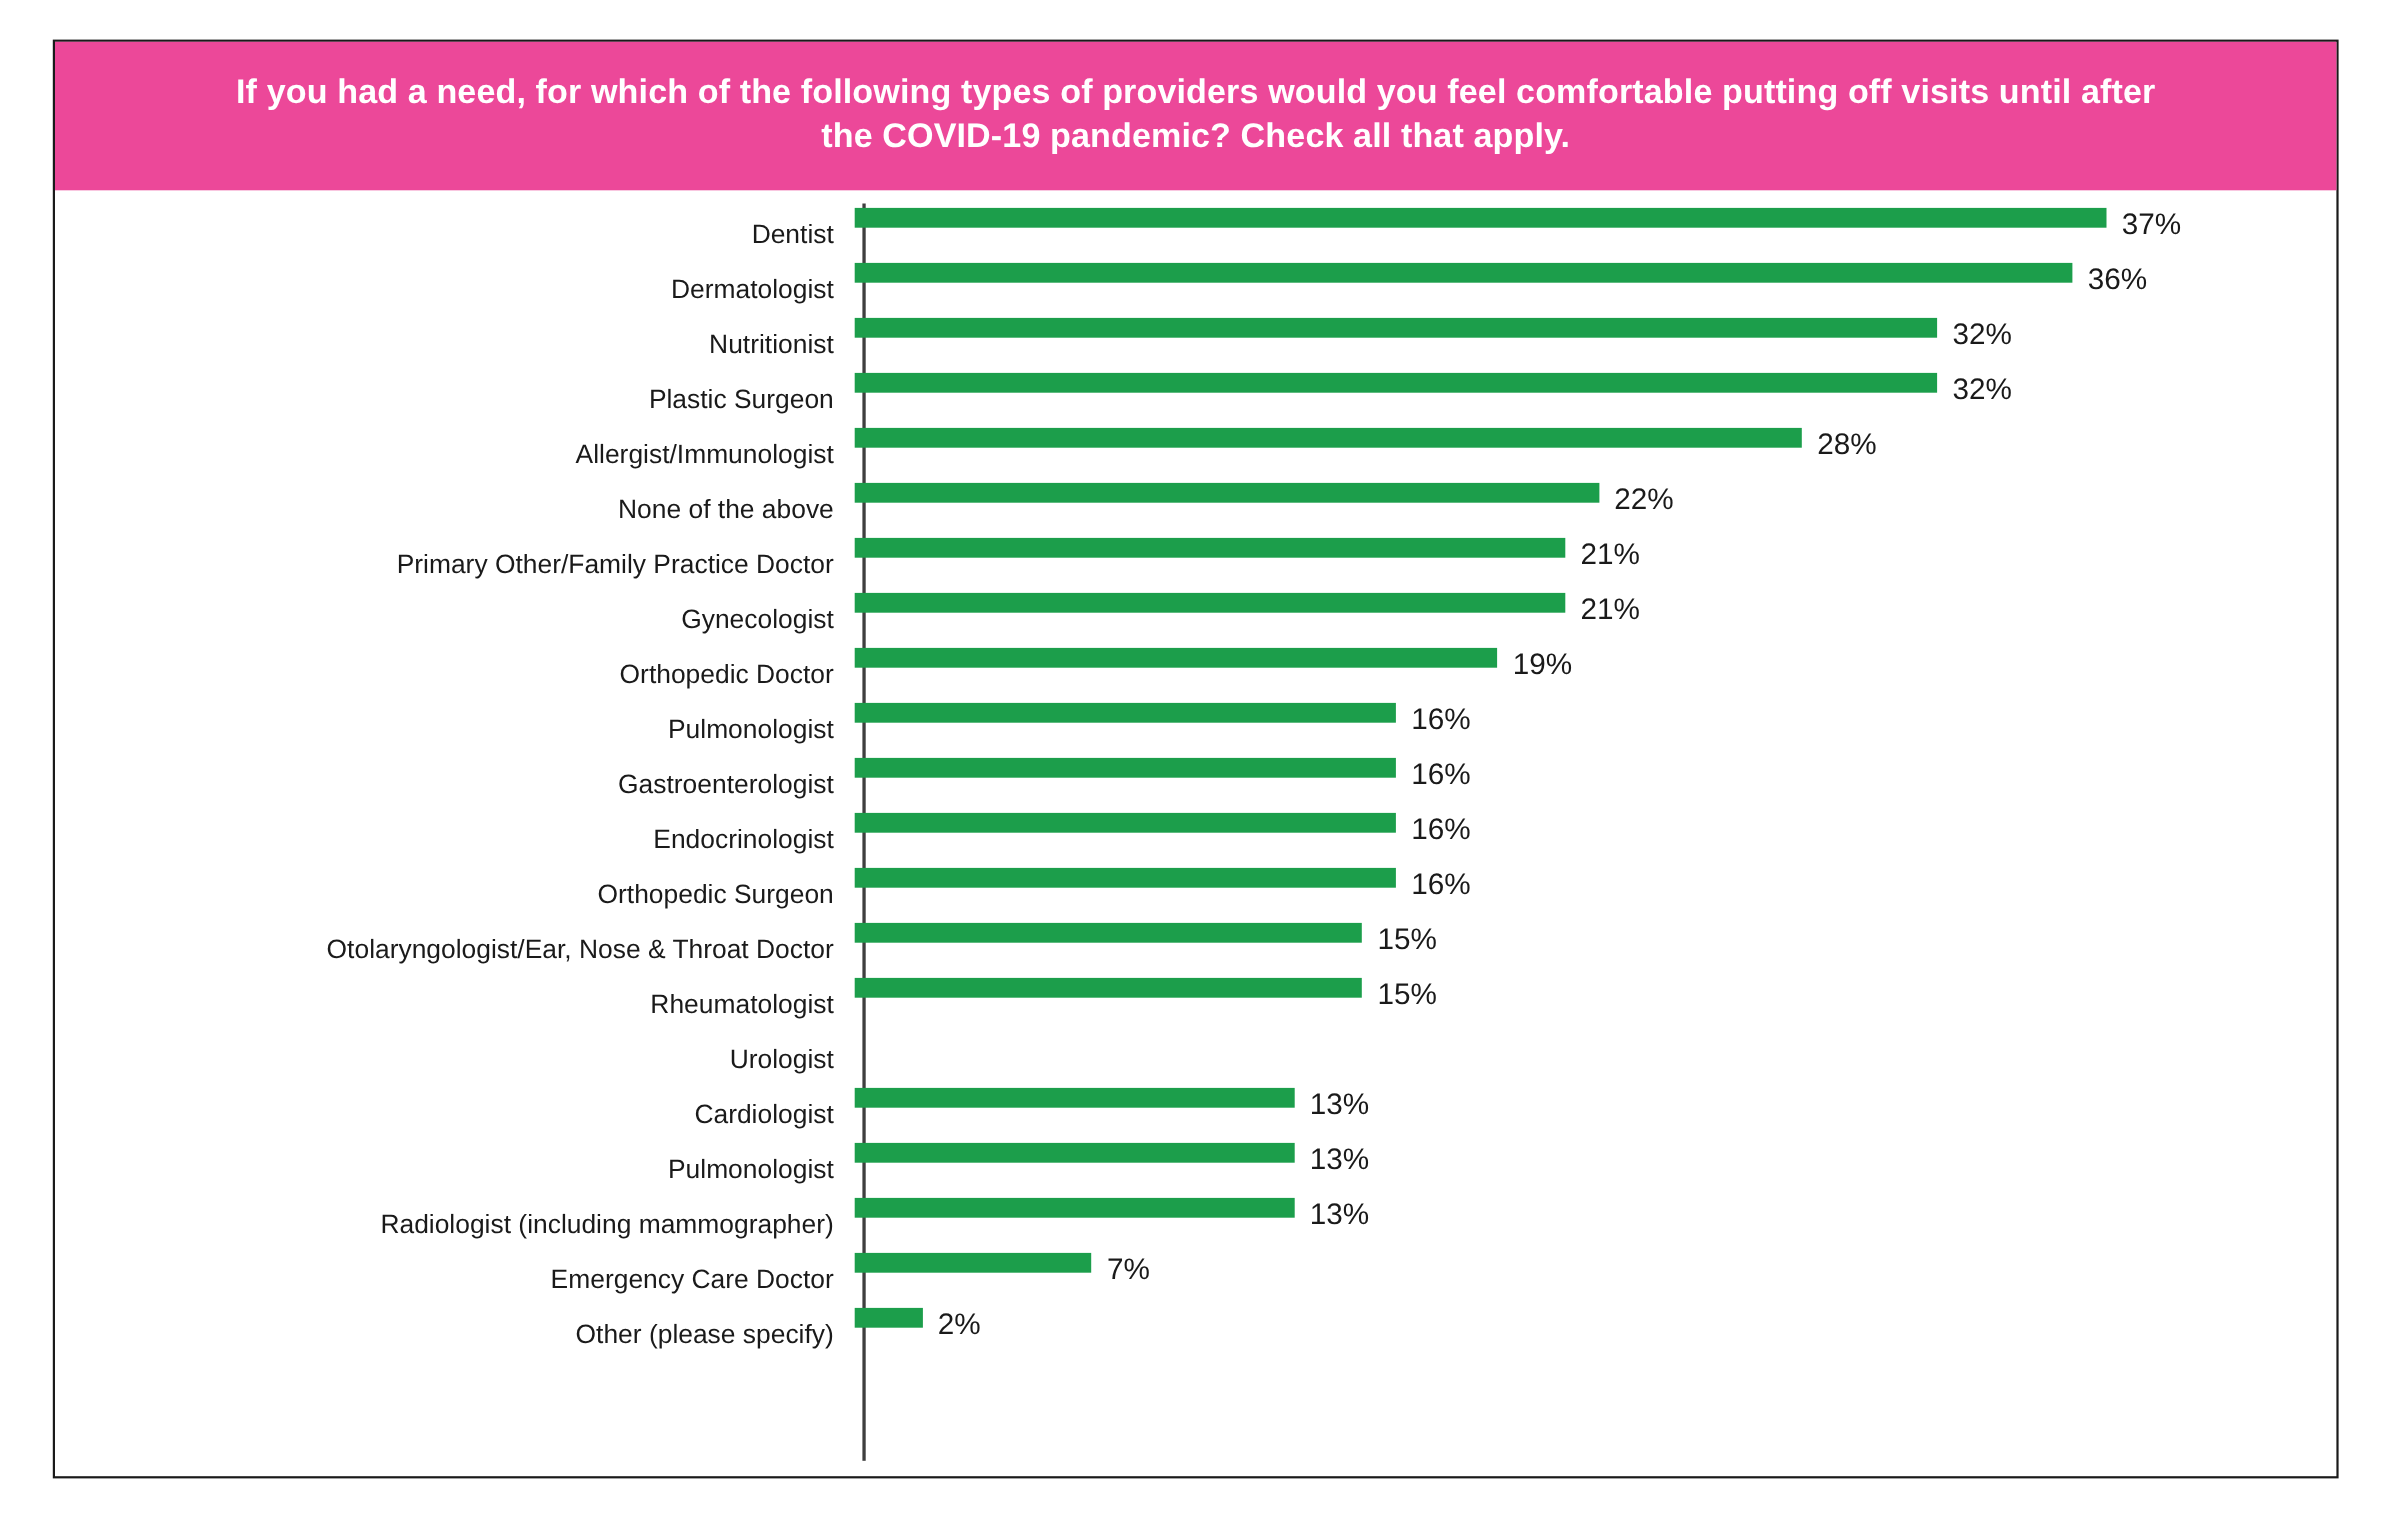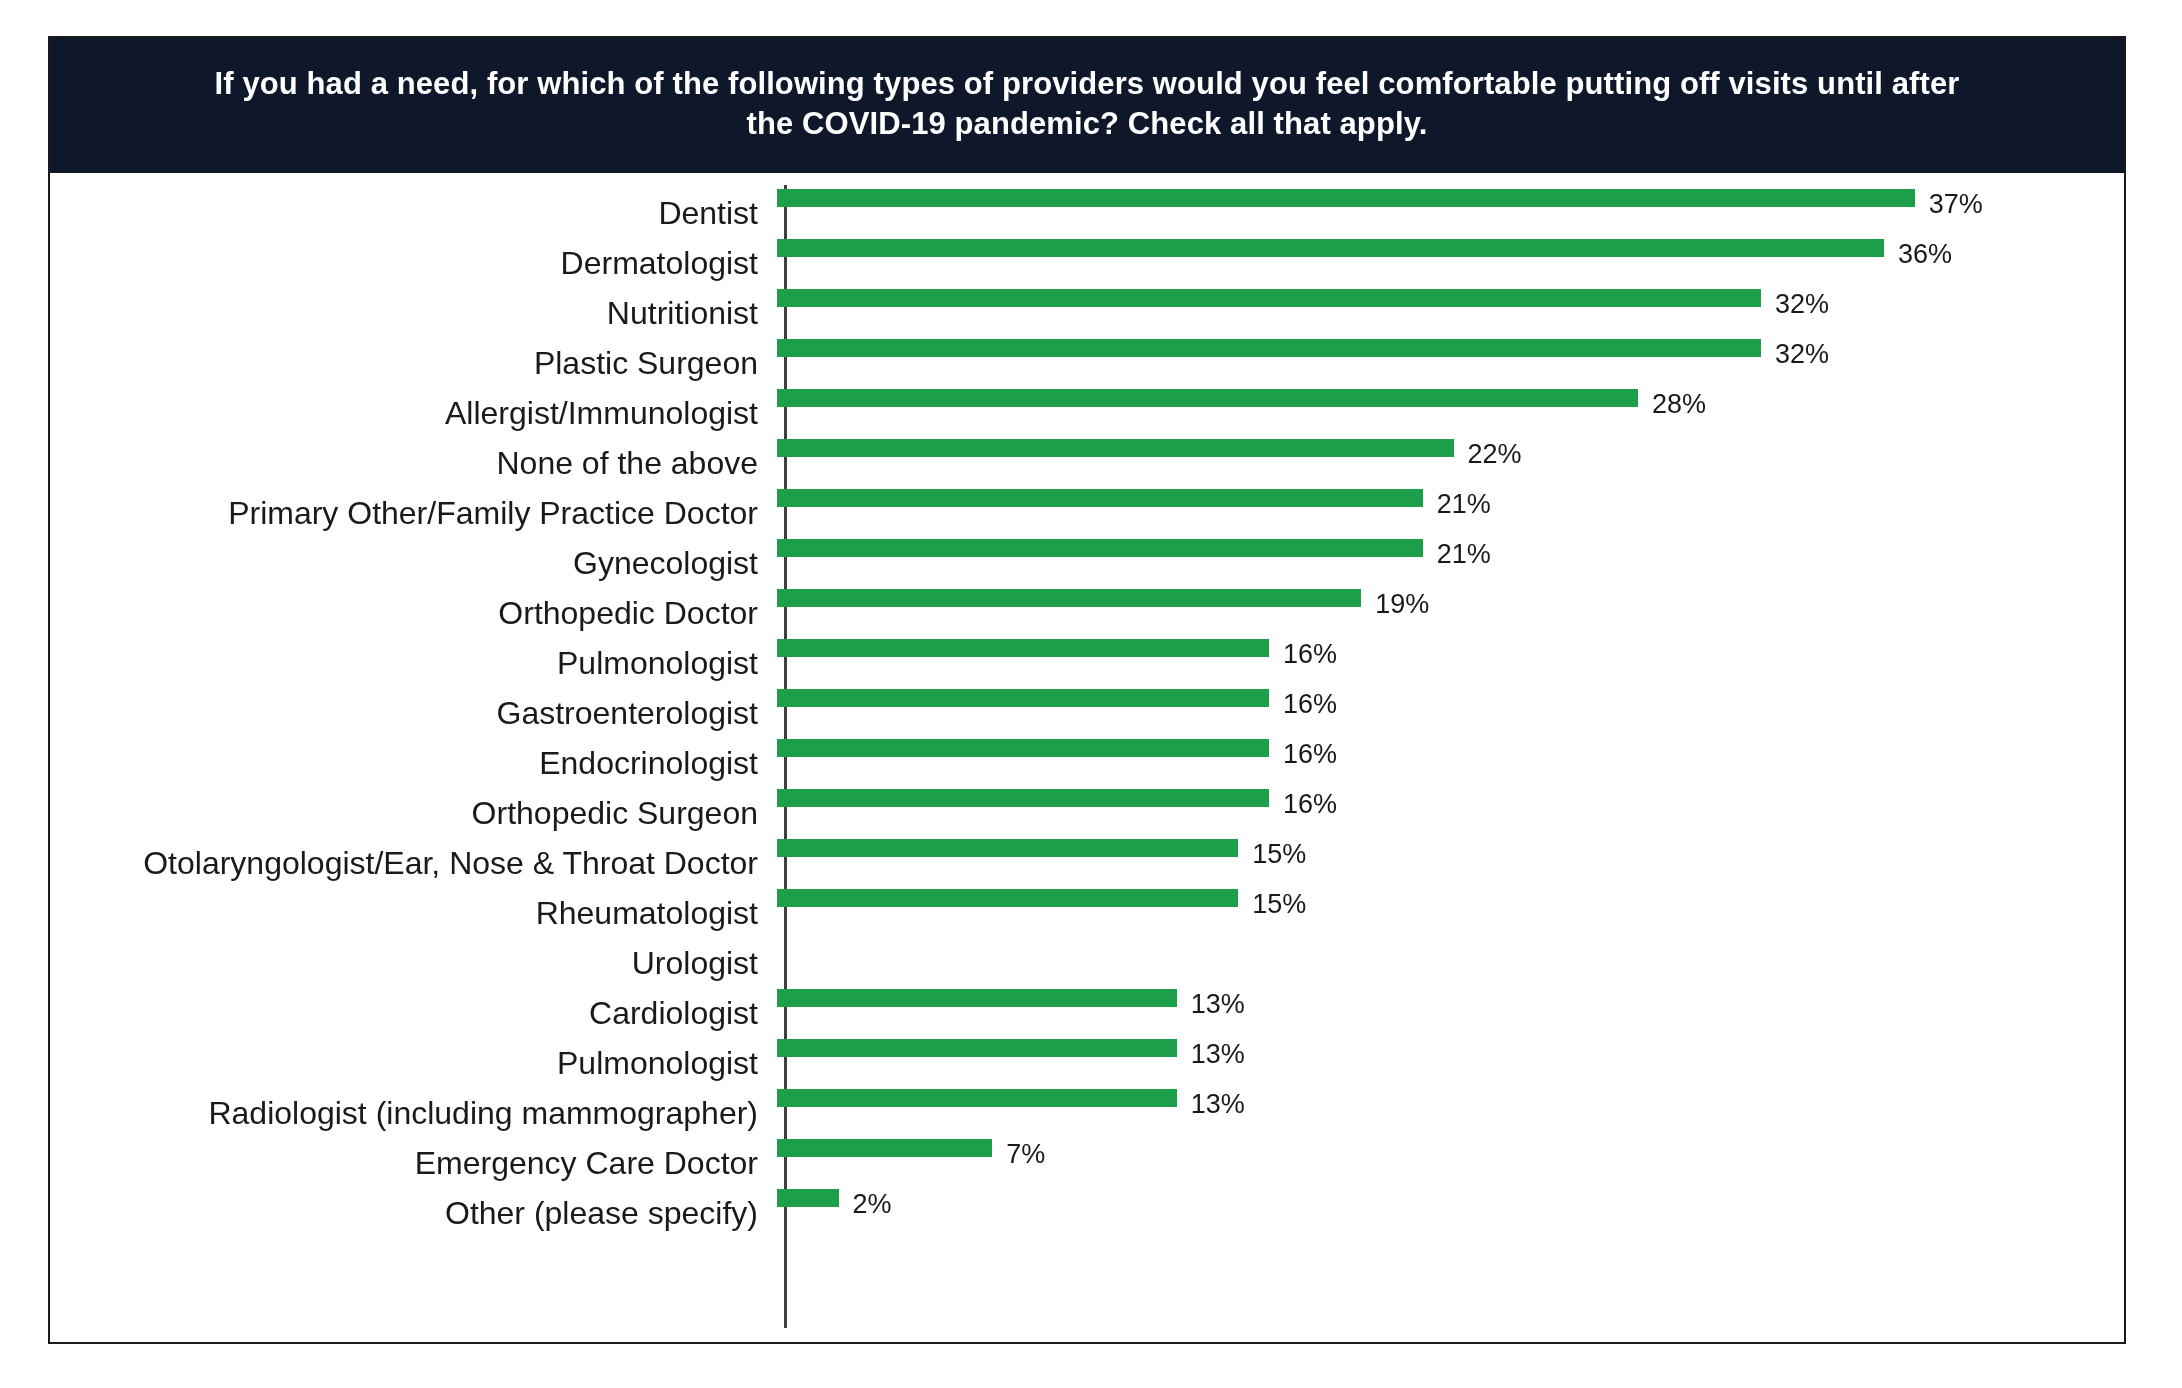--- a/index.html
+++ b/index.html
@@ -24,21 +24,21 @@
     position: relative;
     width: 100%;
     height: 100%;
     box-sizing: border-box;
     border: 2px solid #1a1a1a;
     background: #ffffff;
     display: flex;
     flex-direction: column;
   }
   .chart-title {
-    background: #0f172a;
+    background: #ec4899;
     color: #ffffff;
     font-size: 31px;
     font-weight: bold;
     line-height: 1.30;
     text-align: center;
     padding: 26px 150px 28px 150px;
     box-sizing: border-box;
     letter-spacing: 0.1px;
   }
   .plot-area {
@@ -69,21 +69,21 @@
     align-items: center;
     height: 50px;
     flex: 0 0 auto;
   }
   .cat-label {
     width: 724px;
     flex: 0 0 724px;
     text-align: right;
     padding-right: 16px;
     box-sizing: border-box;
-    font-size: 32px;
+    font-size: 24px;
     color: #1a1a1a;
     white-space: nowrap;
   }
   .bar-wrap {
     position: relative;
     flex: 1 1 auto;
     height: 100%;
     display: flex;
     align-items: flex-start;
     margin-left: 3px;

